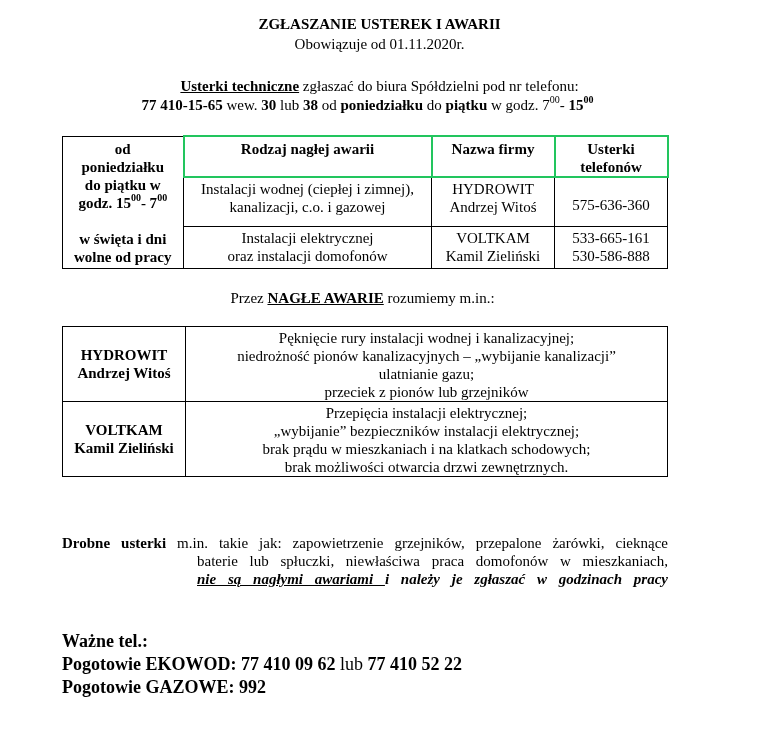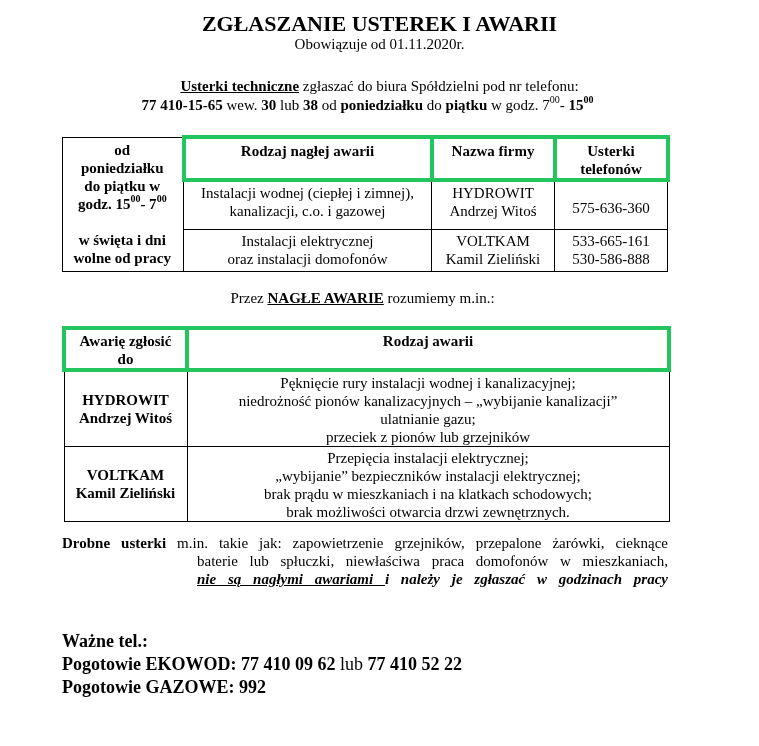--- a/index.html
+++ b/index.html
@@ -12,29 +12,29 @@
       position: relative;
     }
     .abs { position: absolute; }
     .center { text-align: center; }
     b, .b { font-weight: bold; }
     u { text-decoration: underline; }
     sup { font-size: 10px; line-height: 0; position: relative; top: -1px; vertical-align: super; }
 
     #title {
       left: 0; width: 759px; top: 14px;
-      font-size: 22px; font-weight: bold; line-height: 20px;
+      font-size: 15px; font-weight: bold; line-height: 20px;
     }
     #validity { left: 0; width: 759px; top: 35px; font-size: 15px; }
     #intro1 { left: 0; width: 759px; top: 77px; }
     #intro2 { left: 0; width: 735px; top: 96px; }
 
     table { border-collapse: collapse; position: absolute; table-layout: fixed; }
     td { border: 1px solid #000; text-align: center; vertical-align: top; font-size: 15px; line-height: 18px; }
-    th { border: 4px solid #22c55e; text-align: center; vertical-align: top; font-weight: bold; font-size: 15px; line-height: 18px; }
+    th { border: 2px solid #22c55e; text-align: center; vertical-align: top; font-weight: bold; font-size: 15px; line-height: 18px; }
 
     #table1 { left: 62px; top: 135px; width: 605px; }
     #table1 .c1 { width: 121px; }
     #table1 .c2 { width: 248px; }
     #table1 .c3 { width: 123px; }
     #table1 .c4 { width: 113px; }
     #table1 .hrow { height: 39px; }
     #table1 .r1 { height: 49px; }
     #table1 .r2 { height: 42px; }
     #table1 td.merged { font-weight: bold; vertical-align: top; padding-top: 3px; }
@@ -136,27 +136,20 @@
   </table>
 
 <div class="abs center" id="nagle"><span>Przez </span><u><b>NAGŁE AWARIE</b></u><span> rozumiemy m.in.:</span></div>
 
 <table id="table2">
   <colgroup>
       <col class="c1">
       <col class="c2">
     </colgroup>
   <tbody>
-      <tr class="hrow">
-    <th>
-      <div>Awarię zgłosić</div>
-      <div>do</div>
-    </th>
-    <th>Rodzaj awarii</th>
-  </tr>
   <tr class="r1">
     <td class="firm">
       <div>HYDROWIT</div>
       <div>Andrzej Witoś</div>
     </td>
     <td class="desc">
       <div>Pęknięcie rury instalacji wodnej i kanalizacyjnej;</div>
       <div>niedrożność pionów kanalizacyjnych – „wybijanie kanalizacji”</div>
       <div>ulatnianie gazu;</div>
       <div>przeciek z pionów lub grzejników</div>

